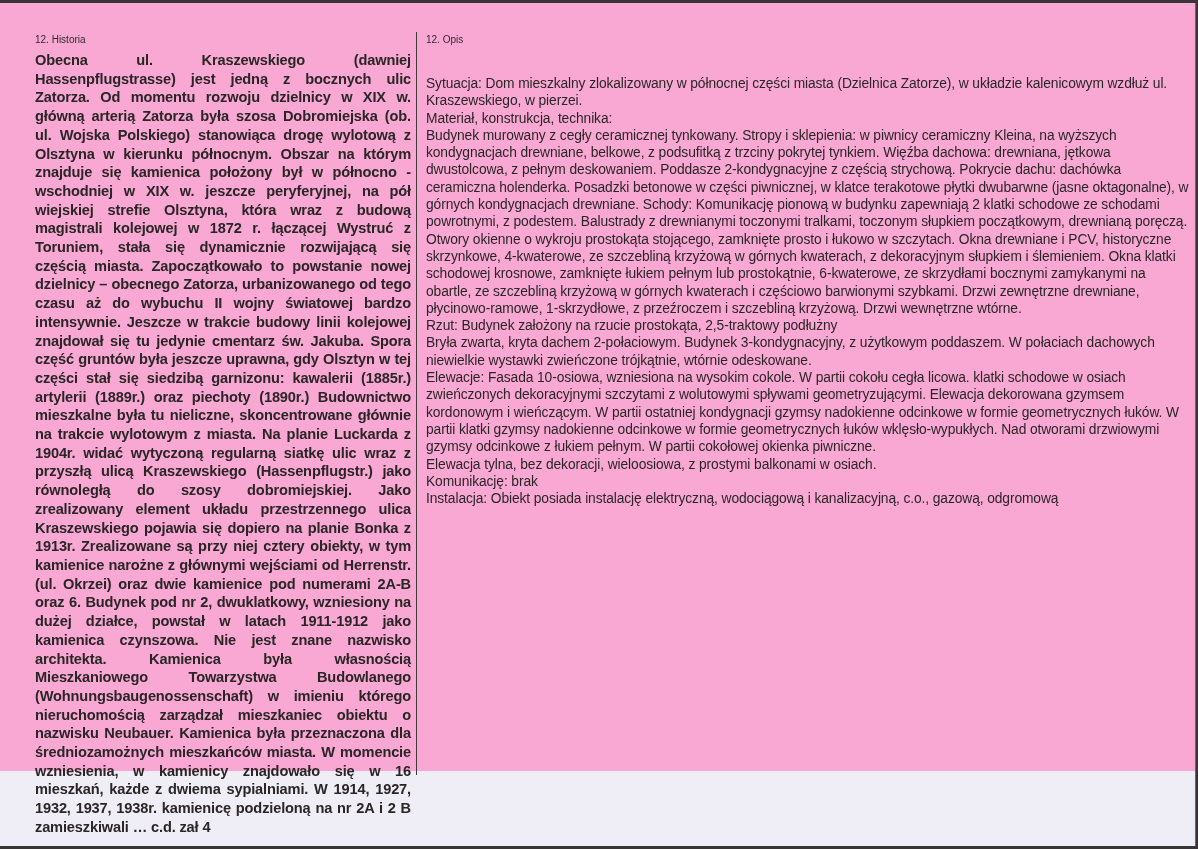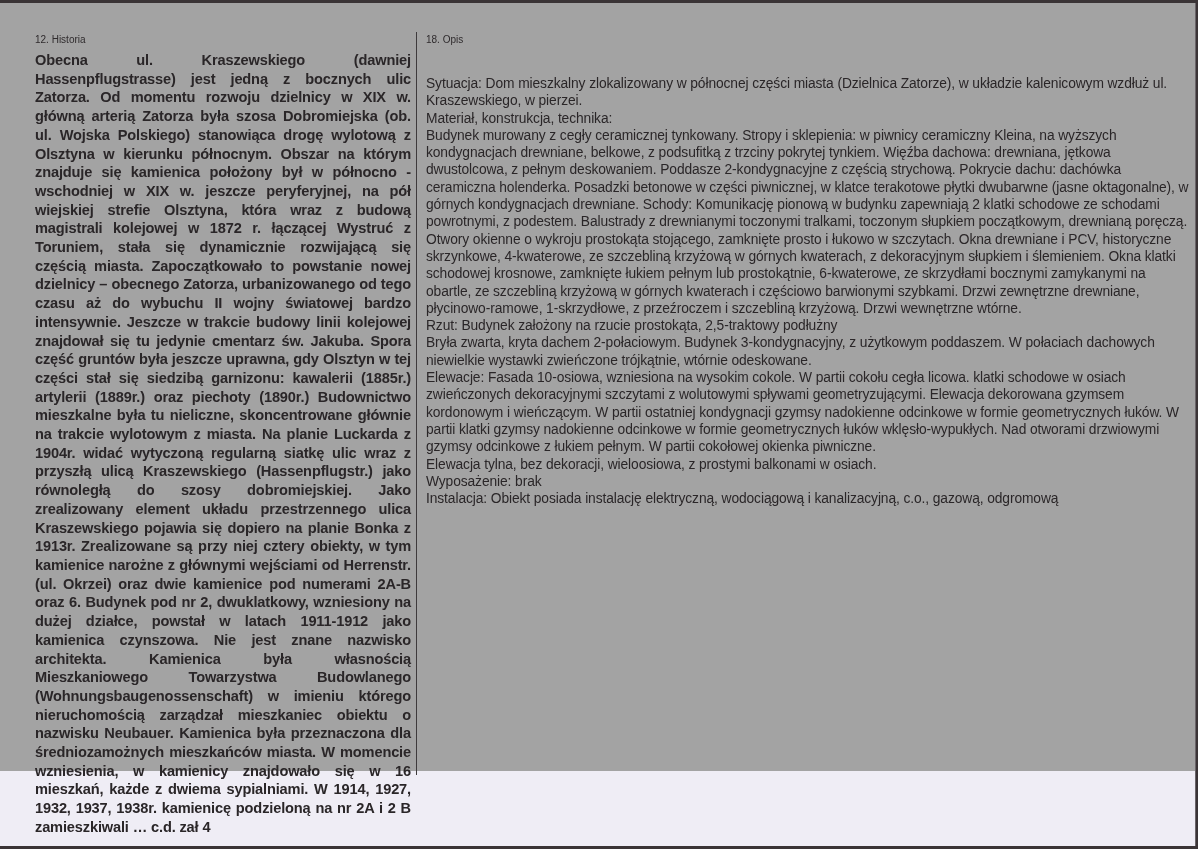--- a/index.html
+++ b/index.html
@@ -9,21 +9,21 @@
       height: 849px;
       overflow: hidden;
       background: #3a3436;
     }
     .page {
       position: absolute;
       left: 0;
       top: 3px;
       width: 1196px;
       height: 843px;
-      background: #a3a3a3;
+      background: #f9a8d4;
       font-family: "Liberation Sans", sans-serif;
       color: #2a2628;
     }
     .page-shade {
       position: absolute;
       left: 0; right: 0;
       top: 768px; bottom: 0;
       background: #efedf5;
     }
     .divider {
@@ -81,25 +81,25 @@
 <div class="page">
   <div class="page-shade"></div>
   <div class="right-edge"></div>
   <div class="divider"></div>
 
   <div class="section-label left-label">12. Historia</div>
   <div class="historia">
     <p>Obecna ul. Kraszewskiego (dawniej Hassenpflugstrasse) jest jedną z bocznych ulic Zatorza. Od momentu rozwoju dzielnicy w XIX w. główną arterią Zatorza była szosa Dobromiejska (ob. ul. Wojska Polskiego) stanowiąca drogę wylotową z Olsztyna w kierunku północnym. Obszar na którym znajduje się kamienica położony był w północno - wschodniej w XIX w. jeszcze peryferyjnej, na pół wiejskiej strefie Olsztyna, która wraz z budową magistrali kolejowej w 1872 r. łączącej Wystruć z Toruniem, stała się dynamicznie rozwijającą się częścią miasta. Zapoczątkowało to powstanie nowej dzielnicy – obecnego Zatorza, urbanizowanego od tego czasu aż do wybuchu II wojny światowej bardzo intensywnie. Jeszcze w trakcie budowy linii kolejowej znajdował się tu jedynie cmentarz św. Jakuba. Spora część gruntów była jeszcze uprawna, gdy Olsztyn w tej części stał się siedzibą garnizonu: kawalerii (1885r.) artylerii (1889r.) oraz piechoty (1890r.) Budownictwo mieszkalne była tu nieliczne, skoncentrowane głównie na trakcie wylotowym z miasta. Na planie Luckarda z 1904r. widać wytyczoną regularną siatkę ulic wraz z przyszłą ulicą Kraszewskiego (Hassenpflugstr.) jako równoległą do szosy dobromiejskiej. Jako zrealizowany element układu przestrzennego ulica Kraszewskiego pojawia się dopiero na planie Bonka z 1913r. Zrealizowane są przy niej cztery obiekty, w tym kamienice narożne z głównymi wejściami od Herrenstr. (ul. Okrzei) oraz dwie kamienice pod numerami 2A-B oraz 6. Budynek pod nr 2, dwuklatkowy, wzniesiony na dużej działce, powstał w latach 1911-1912 jako kamienica czynszowa. Nie jest znane nazwisko architekta. Kamienica była własnością Mieszkaniowego Towarzystwa Budowlanego (Wohnungsbaugenossenschaft) w imieniu którego nieruchomością zarządzał mieszkaniec obiektu o nazwisku Neubauer. Kamienica była przeznaczona dla średniozamożnych mieszkańców miasta. W momencie wzniesienia, w kamienicy znajdowało się w 16 mieszkań, każde z dwiema sypialniami. W 1914, 1927, 1932, 1937, 1938r. kamienicę podzieloną na nr 2A i 2 B zamieszkiwali … c.d. zał 4</p>
   </div>
 
-  <div class="section-label right-label">18. Opis</div>
+  <div class="section-label right-label">12. Opis</div>
   <div class="opis">
     <p><b>Sytuacja:</b><span> Dom mieszkalny zlokalizowany w północnej części miasta (Dzielnica Zatorze), w układzie kalenicowym wzdłuż ul. Kraszewskiego, w pierzei.</span></p>
     <p><b>Materiał, konstrukcja, technika:</b></p>
     <p><span>Budynek murowany z cegły ceramicznej tynkowany. Stropy i sklepienia: w piwnicy ceramiczny Kleina, na wyższych kondygnacjach drewniane, belkowe, z podsufitką z trzciny pokrytej tynkiem. Więźba dachowa: drewniana, jętkowa dwustolcowa, z pełnym deskowaniem. Poddasze 2-kondygnacyjne z częścią strychową. Pokrycie dachu: dachówka ceramiczna holenderka. Posadzki betonowe w części piwnicznej, w klatce terakotowe płytki dwubarwne (jasne oktagonalne), w górnych kondygnacjach drewniane. Schody: Komunikację pionową w budynku zapewniają 2 klatki schodowe ze schodami powrotnymi, z podestem. Balustrady z drewnianymi toczonymi tralkami, toczonym słupkiem początkowym, drewnianą poręczą. Otwory okienne o wykroju prostokąta stojącego, zamknięte prosto i łukowo w szczytach. Okna drewniane i PCV, historyczne skrzynkowe, 4-kwaterowe, ze szczebliną krzyżową w górnych kwaterach, z dekoracyjnym słupkiem i ślemieniem. Okna klatki schodowej krosnowe, zamknięte łukiem pełnym lub prostokątnie, 6-kwaterowe, ze skrzydłami bocznymi zamykanymi na obartle, ze szczebliną krzyżową w górnych kwaterach i częściowo barwionymi szybkami. Drzwi zewnętrzne drewniane, płycinowo-ramowe, 1-skrzydłowe, z przeźroczem i szczebliną krzyżową. Drzwi wewnętrzne wtórne.</span></p>
     <p><b>Rzut:</b><span> Budynek założony na rzucie prostokąta, 2,5-traktowy podłużny</span></p>
     <p><b>Bryła</b><span> zwarta, kryta dachem 2-połaciowym. Budynek 3-kondygnacyjny, z użytkowym poddaszem. W połaciach dachowych niewielkie wystawki zwieńczone trójkątnie, wtórnie odeskowane.</span></p>
     <p><b>Elewacje:</b><span> Fasada 10-osiowa, wzniesiona na wysokim cokole. W partii cokołu cegła licowa. klatki schodowe w osiach zwieńczonych dekoracyjnymi szczytami z wolutowymi spływami geometryzującymi. Elewacja dekorowana gzymsem kordonowym i wieńczącym. W partii ostatniej kondygnacji gzymsy nadokienne odcinkowe w formie geometrycznych łuków. W partii klatki gzymsy nadokienne odcinkowe w formie geometrycznych łuków wklęsło-wypukłych. Nad otworami drzwiowymi gzymsy odcinkowe z łukiem pełnym. W partii cokołowej okienka piwniczne.</span></p>
     <p><span>Elewacja tylna, bez dekoracji, wieloosiowa, z prostymi balkonami w osiach.</span></p>
-    <p><b>Wyposażenie:</b><span> brak</span></p>
+    <p><b>Komunikację:</b><span> brak</span></p>
     <p><b>Instalacja:</b><span> Obiekt posiada instalację elektryczną, wodociągową i kanalizacyjną, c.o., gazową, odgromową</span></p>
   </div>
 </div>
 
 </body></html>

